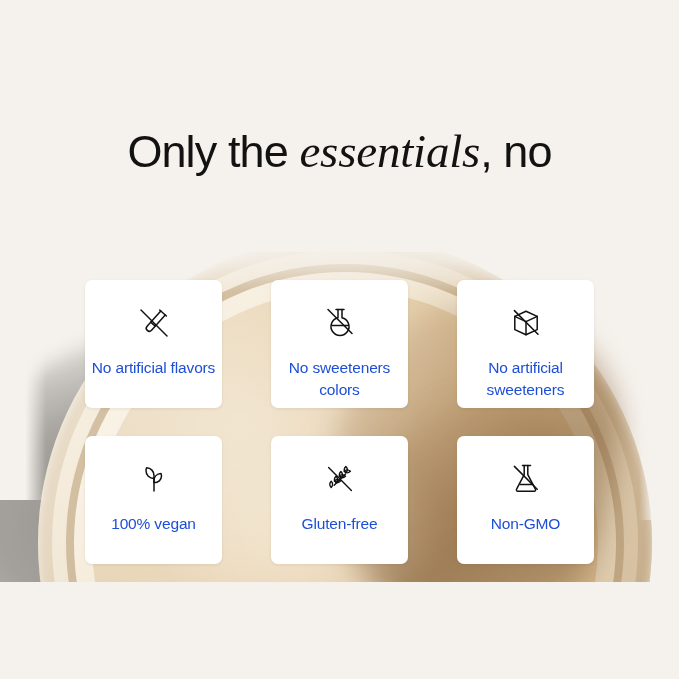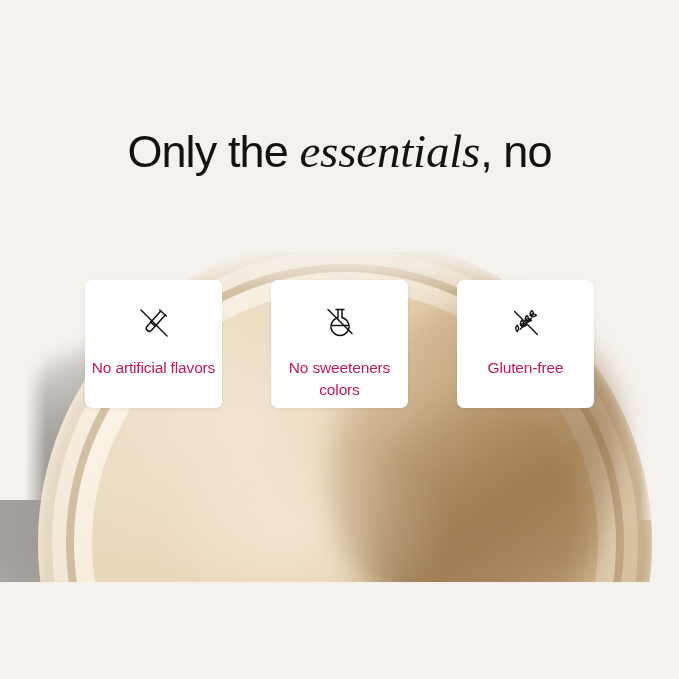--- a/index.html
+++ b/index.html
@@ -220,21 +220,21 @@
     flex: none;
   }
   .card-icon svg {
     display: block;
     width: 42px;
     height: 42px;
   }
   .card-label {
     margin-top: 13px;
     text-align: center;
-    color: #be185d;
+    color: #1d4ed8;
     font-size: 15.5px;
     line-height: 22px;
     letter-spacing: -0.15px;
     font-family: "Liberation Sans", sans-serif;
     padding: 0 6px;
   }
 </style>
 </head>
 <body>
 
@@ -282,34 +282,66 @@
         <svg viewBox="0 0 42 42" fill="none" stroke="#111111" stroke-width="1.5" stroke-linecap="round" stroke-linejoin="round">
           <path d="M17 7.5h8"></path>
           <path d="M19 7.5v8.2a9 9 0 1 0 4 0V7.5"></path>
           <path d="M12.6 23.5h16.8"></path>
           <line x1="9" y1="7.5" x2="33" y2="31.5"></line>
         </svg>
       </span>
       <span class="card-label">No sweeteners colors</span>
     </div>
 
-
+    <div class="card">
+      <span class="card-icon">
+        <svg viewBox="0 0 42 42" fill="none" stroke="#111111" stroke-width="1.5" stroke-linecap="round" stroke-linejoin="round">
+          <path d="M21 9.2 9.8 14.4v13.2L21 32.8l11.2-5.2V14.4z"></path>
+          <path d="M9.8 14.4 21 19.6l11.2-5.2"></path>
+          <path d="M21 19.6v13.2"></path>
+          <line x1="9.4" y1="8.6" x2="33" y2="32.2"></line>
+        </svg>
+      </span>
+      <span class="card-label">No artificial sweeteners</span>
+    </div>
+
+    <div class="card">
+      <span class="card-icon">
+        <svg viewBox="0 0 42 42" fill="none" stroke="#111111" stroke-width="1.5" stroke-linecap="round" stroke-linejoin="round">
+          <path d="M21 33V20"></path>
+          <path d="M21 20.4c-4.6 0-8-3.2-8-7.6 0-1.1.2-2.1.6-3 4.3.2 7.4 3.4 7.4 7.8z"></path>
+          <path d="M21 22.6c0-4 2.9-6.8 7-7 .3.8.5 1.6.5 2.5 0 3.8-3.2 6.6-7.5 6.6z"></path>
+        </svg>
+      </span>
+      <span class="card-label">100% vegan</span>
+    </div>
 
     <div class="card">
       <span class="card-icon">
         <svg viewBox="0 0 42 42" fill="none" stroke="#111111" stroke-width="1.4" stroke-linecap="round" stroke-linejoin="round">
           <path d="M26.5 16 15.2 27.3"></path>
           <path d="M26.8 8.4c1.9 1.9 1.9 4.4 0 6.3-1.9-1.9-1.9-4.4 0-6.3z"></path>
           <path d="M31.4 13.3c-1.9 1.9-4.4 1.9-6.3 0 1.9-1.9 4.4-1.9 6.3 0z"></path>
           <path d="M21.9 13.4c1.9 1.9 1.9 4.4 0 6.3-1.9-1.9-1.9-4.4 0-6.3z"></path>
           <path d="M26.5 18.2c-1.9 1.9-4.4 1.9-6.3 0 1.9-1.9 4.4-1.9 6.3 0z"></path>
           <path d="M17 18.3c1.9 1.9 1.9 4.4 0 6.3-1.9-1.9-1.9-4.4 0-6.3z"></path>
           <path d="M21.6 23.1c-1.9 1.9-4.4 1.9-6.3 0 1.9-1.9 4.4-1.9 6.3 0z"></path>
           <path d="M12.2 23.2c1.9 1.9 1.9 4.4 0 6.3-1.9-1.9-1.9-4.4 0-6.3z"></path>
           <line x1="9.6" y1="9.6" x2="32.4" y2="32.4"></line>
         </svg>
       </span>
       <span class="card-label">Gluten-free</span>
     </div>
 
+    <div class="card">
+      <span class="card-icon">
+        <svg viewBox="0 0 42 42" fill="none" stroke="#111111" stroke-width="1.5" stroke-linecap="round" stroke-linejoin="round">
+          <path d="M17.5 7.5h8"></path>
+          <path d="M19.2 7.5v9.2L11.6 31.2a1.4 1.4 0 0 0 1.2 2.1h16.4a1.4 1.4 0 0 0 1.2-2.1L22.8 16.7V7.5"></path>
+          <path d="M15.4 26.6h11.2"></path>
+          <line x1="9.4" y1="8.4" x2="32.2" y2="31.2"></line>
+        </svg>
+      </span>
+      <span class="card-label">Non-GMO</span>
+    </div>
 
   </div>
 </div>
 
 </body></html>

